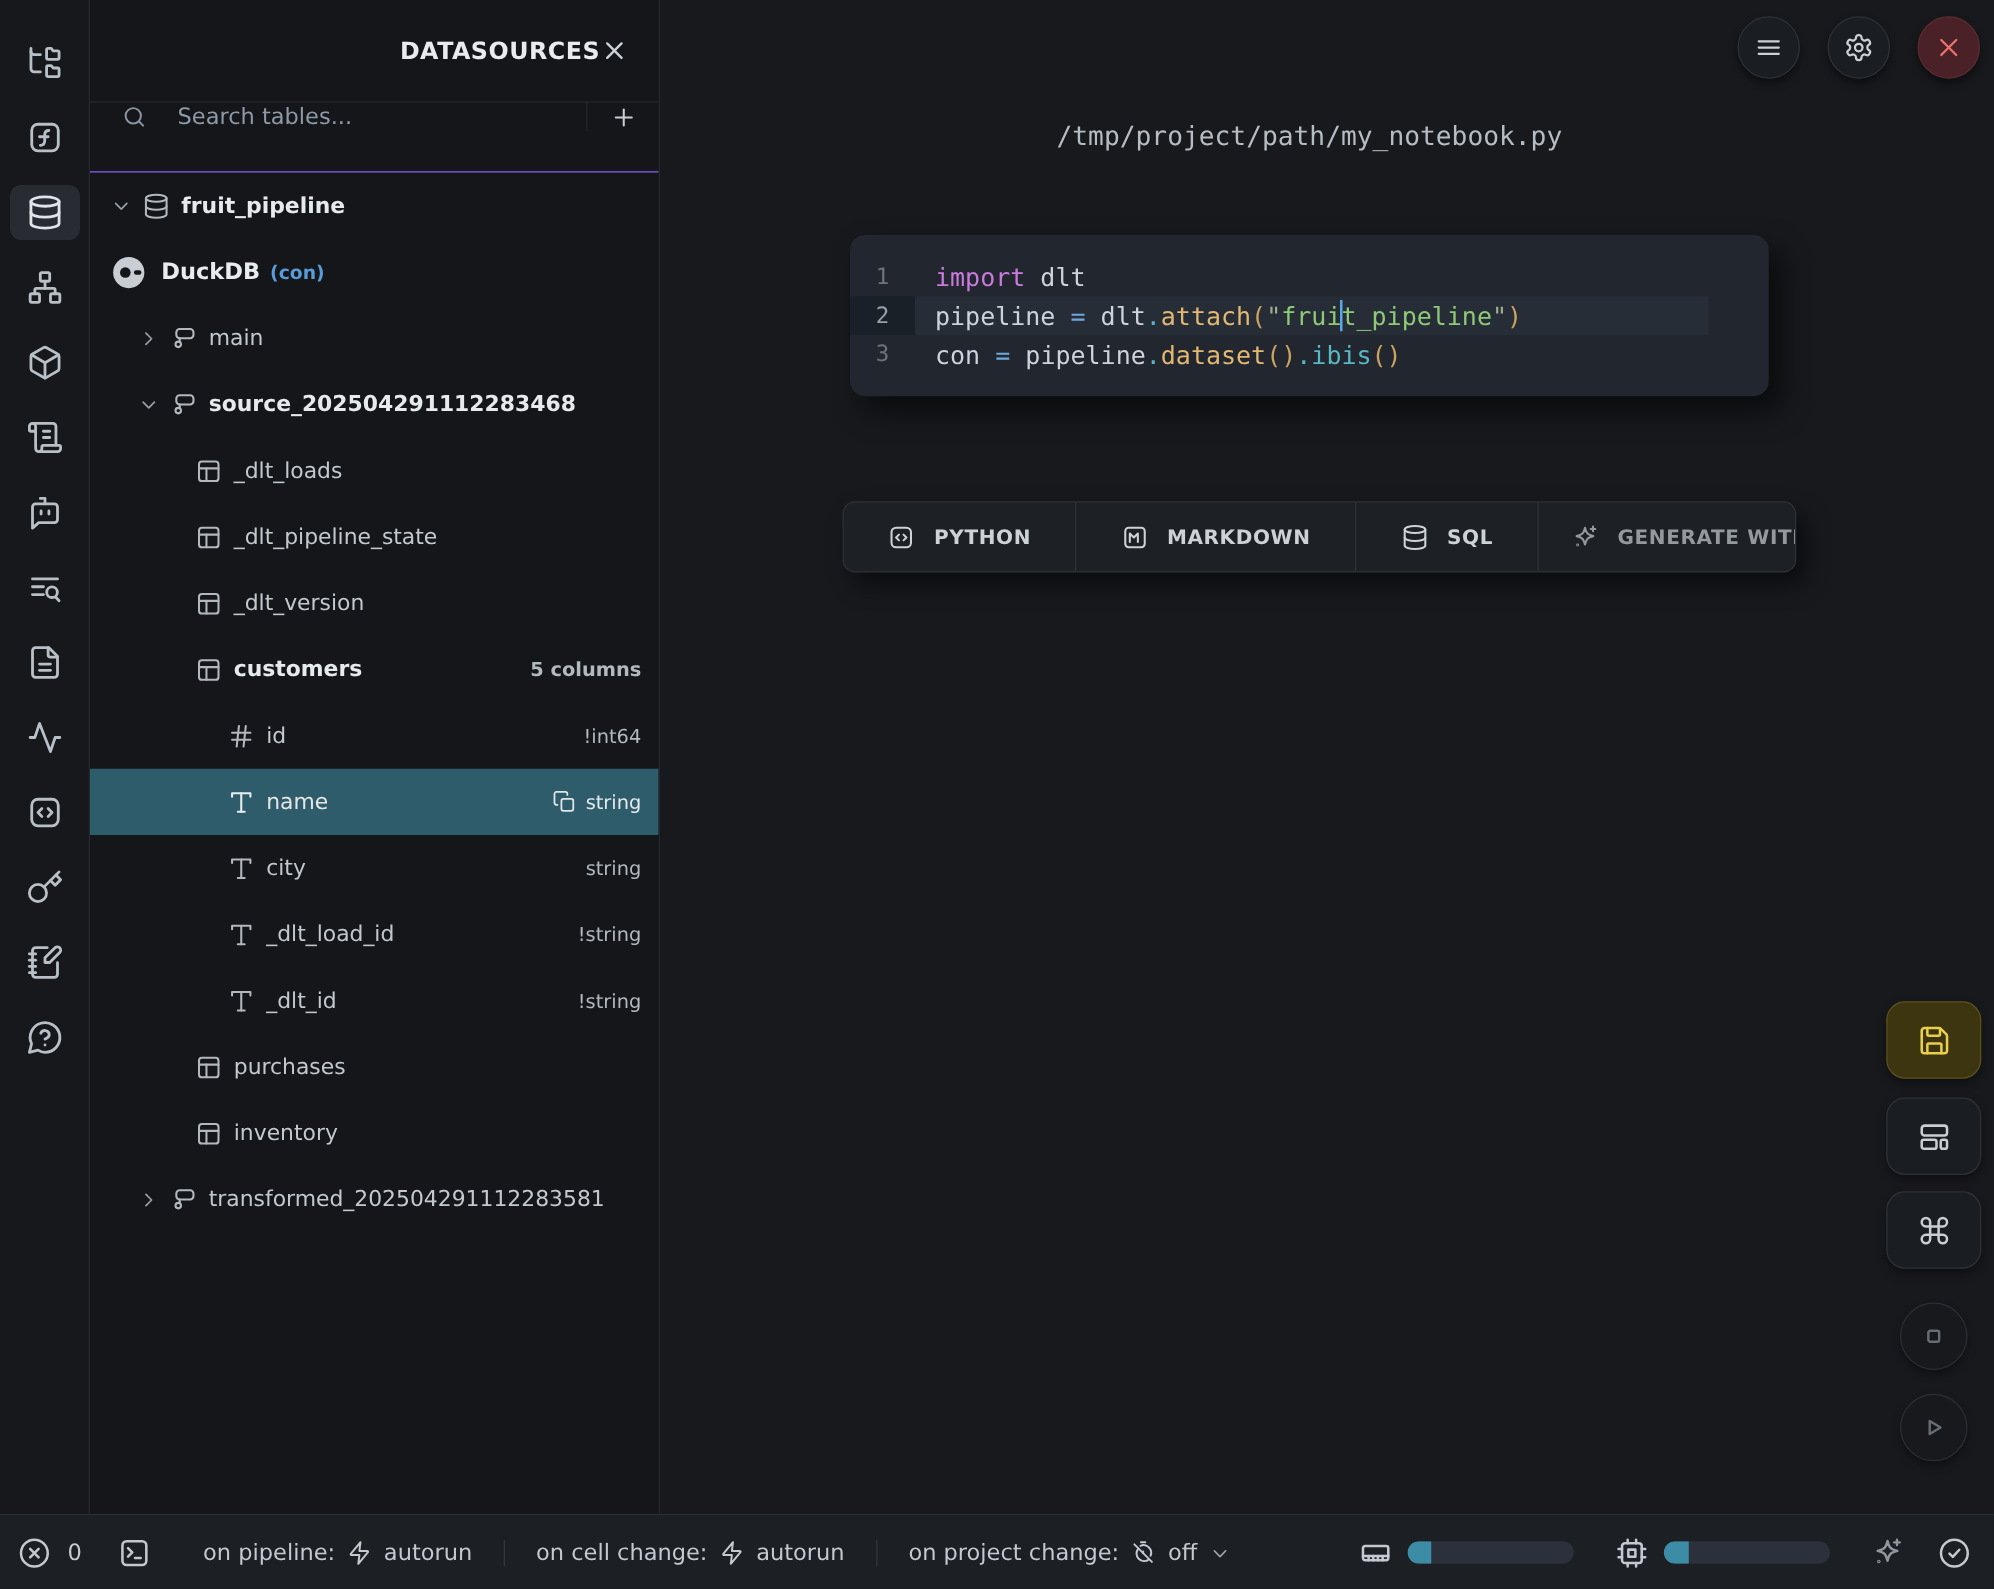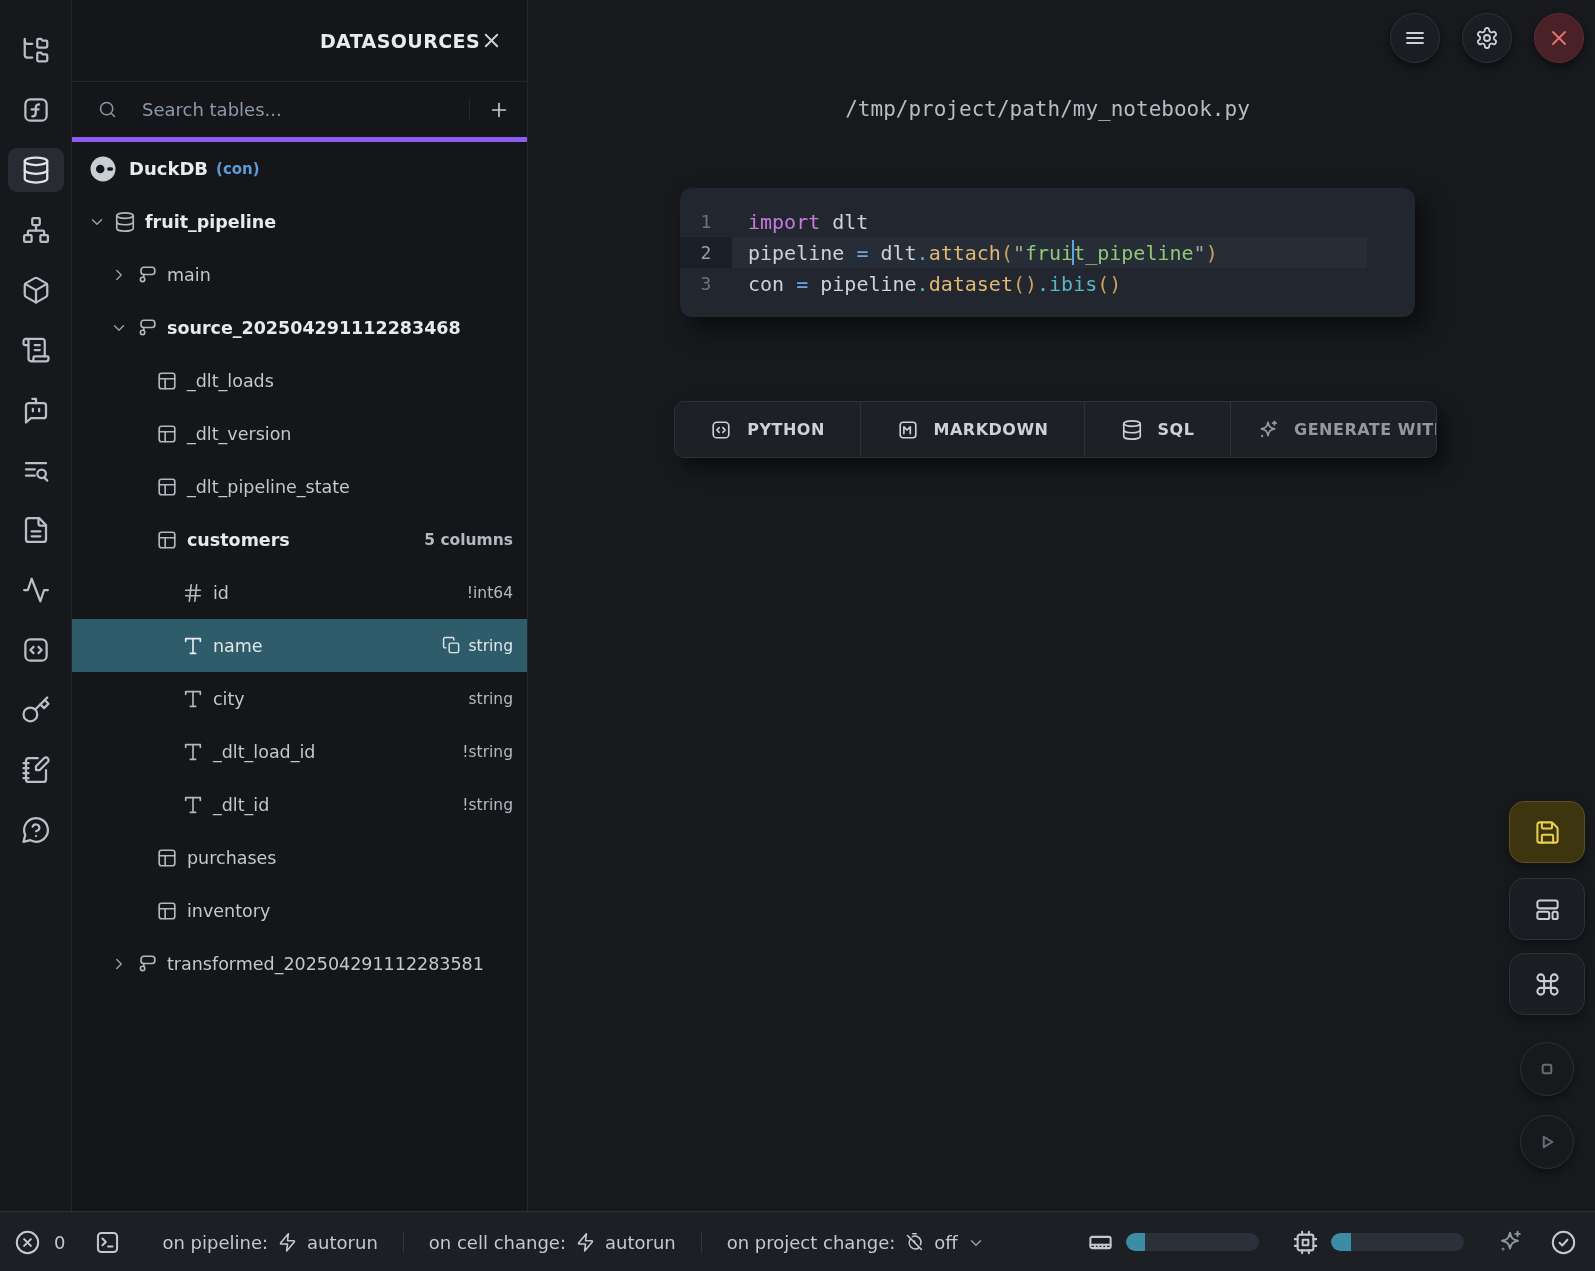--- a/index.html
+++ b/index.html
@@ -24,21 +24,21 @@
   .act-item svg{width:30px;height:30px;}
 
   
   .panel{position:absolute;left:72px;top:0;bottom:0;width:456px;background:#141619;
     border-right:1px solid #24272c;box-sizing:border-box;overflow:hidden;}
   .panel-header{height:82px;border-bottom:1px solid #24272c;display:flex;align-items:center;
     padding:0 24px;box-sizing:border-box;}
   .panel-title{font-weight:bold;font-size:19px;letter-spacing:.4px;color:#e9ebee;flex:1;text-align:right;}
   .panel-close{background:none;border:none;color:#ccd1d6;padding:0;display:flex;}
   .panel-close svg{width:23px;height:23px;stroke-width:2;}
-  .searchrow{height:55px;border-bottom:5px solid #8b5cf6;display:flex;align-items:center;}
+  .searchrow{height:55px;border-bottom:1px solid #8b5cf6;display:flex;align-items:flex-start;}
   .search-main{flex:1;display:flex;align-items:center;padding-left:25px;border-right:1px solid #24272c;}
   .search-main svg{width:21px;height:21px;color:#8a95a2;flex:none;}
   .search-input{background:none;border:none;outline:none;color:#cfd6de;font-size:18px;
     font-family:inherit;margin-left:22px;width:270px;}
   .search-input::placeholder{color:#8e9aa8;}
   .search-add{width:57px;display:flex;align-items:center;justify-content:center;background:none;border:none;color:#c8cdd2;}
   .search-add svg{width:22px;height:22px;}
 
   .tree{overflow:hidden;}
   .trow{height:53px;display:flex;align-items:center;font-size:17.5px;color:#c2c8ce;
@@ -259,46 +259,46 @@
         <input class="search-input" placeholder="Search tables..." style="">
       </div>
       <button class="search-add">
         <svg class="ic" viewBox="0 0 24 24">
             <path d="M12 5v14"></path>
             <path d="M5 12h14"></path>
           </svg>
       </button>
     </div>
     <div class="tree" id="tree">
+        <div class="trow bold" style="padding-left:16px">
+          <span class="chev">
+            <svg class="ic " viewBox="0 0 24 24">
+              <path d="m6 9 6 6 6-6"></path>
+            </svg>
+          </span>
+          <span class="nicon">
+            <svg class="ic " viewBox="0 0 24 24">
+              <ellipse cx="12" cy="5" rx="9" ry="3"></ellipse>
+              <path d="M3 5v14c0 1.66 4.03 3 9 3s9-1.34 9-3V5"></path>
+              <path d="M3 12c0 1.66 4.03 3 9 3s9-1.34 9-3"></path>
+            </svg>
+          </span>
+          <span class="lbl">fruit_pipeline</span>
+          <span class="spacer"></span>
+        </div>
         <div class="trow" style="padding-left:16px">
           <svg viewBox="0 0 24 24" style="width:30px;height:30px;flex:none">
   <circle cx="12" cy="12" r="10" fill="#c9ced4"></circle>
             <circle cx="9.8" cy="12" r="3.4" fill="#14171a"></circle>
   <rect x="15.3" y="10.6" width="4.8" height="2.8" rx="1.4" fill="#14171a"></rect>
           </svg>
           <span class="eng-label lbl">DuckDB</span>
           <span class="eng-suffix" style="color:#5a9bd8">(con)</span>
           <span class="spacer"></span>
         </div>
-        <div class="trow bold" style="padding-left:16px">
-          <span class="chev">
-            <svg class="ic " viewBox="0 0 24 24">
-              <path d="m6 9 6 6 6-6"></path>
-            </svg>
-          </span>
-          <span class="nicon">
-            <svg class="ic " viewBox="0 0 24 24">
-              <ellipse cx="12" cy="5" rx="9" ry="3"></ellipse>
-              <path d="M3 5v14c0 1.66 4.03 3 9 3s9-1.34 9-3V5"></path>
-              <path d="M3 12c0 1.66 4.03 3 9 3s9-1.34 9-3"></path>
-            </svg>
-          </span>
-          <span class="lbl">fruit_pipeline</span>
-          <span class="spacer"></span>
-        </div>
         <div class="trow" style="padding-left:38px">
           <span class="chev">
             <svg class="ic " viewBox="0 0 24 24">
               <path d="m9 6 6 6-6 6"></path>
             </svg>
           </span>
           <span class="nicon">
             <svg class="ic " viewBox="0 0 24 24">
               <rect x="5.5" y="3.5" width="15" height="8" rx="3"></rect>
               <path d="M8.5 11.5v2.8"></path>
@@ -336,32 +336,32 @@
           <span class="spacer"></span>
         </div>
         <div class="trow" style="padding-left:84px">
           <span class="nicon">
             <svg class="ic " viewBox="0 0 24 24">
               <rect x="3.5" y="3.5" width="17" height="17" rx="2.5"></rect>
               <path d="M3.5 9.5h17"></path>
               <path d="M10 9.5v11"></path>
             </svg>
           </span>
-          <span class="lbl">_dlt_version</span>
+          <span class="lbl">_dlt_pipeline_state</span>
           <span class="spacer"></span>
         </div>
         <div class="trow" style="padding-left:84px">
           <span class="nicon">
             <svg class="ic " viewBox="0 0 24 24">
               <rect x="3.5" y="3.5" width="17" height="17" rx="2.5"></rect>
               <path d="M3.5 9.5h17"></path>
               <path d="M10 9.5v11"></path>
             </svg>
           </span>
-          <span class="lbl">_dlt_pipeline_state</span>
+          <span class="lbl">_dlt_version</span>
           <span class="spacer"></span>
         </div>
         <div class="trow bold" style="padding-left:84px">
           <span class="nicon">
             <svg class="ic " viewBox="0 0 24 24">
               <rect x="3.5" y="3.5" width="17" height="17" rx="2.5"></rect>
               <path d="M3.5 9.5h17"></path>
               <path d="M10 9.5v11"></path>
             </svg>
           </span>

